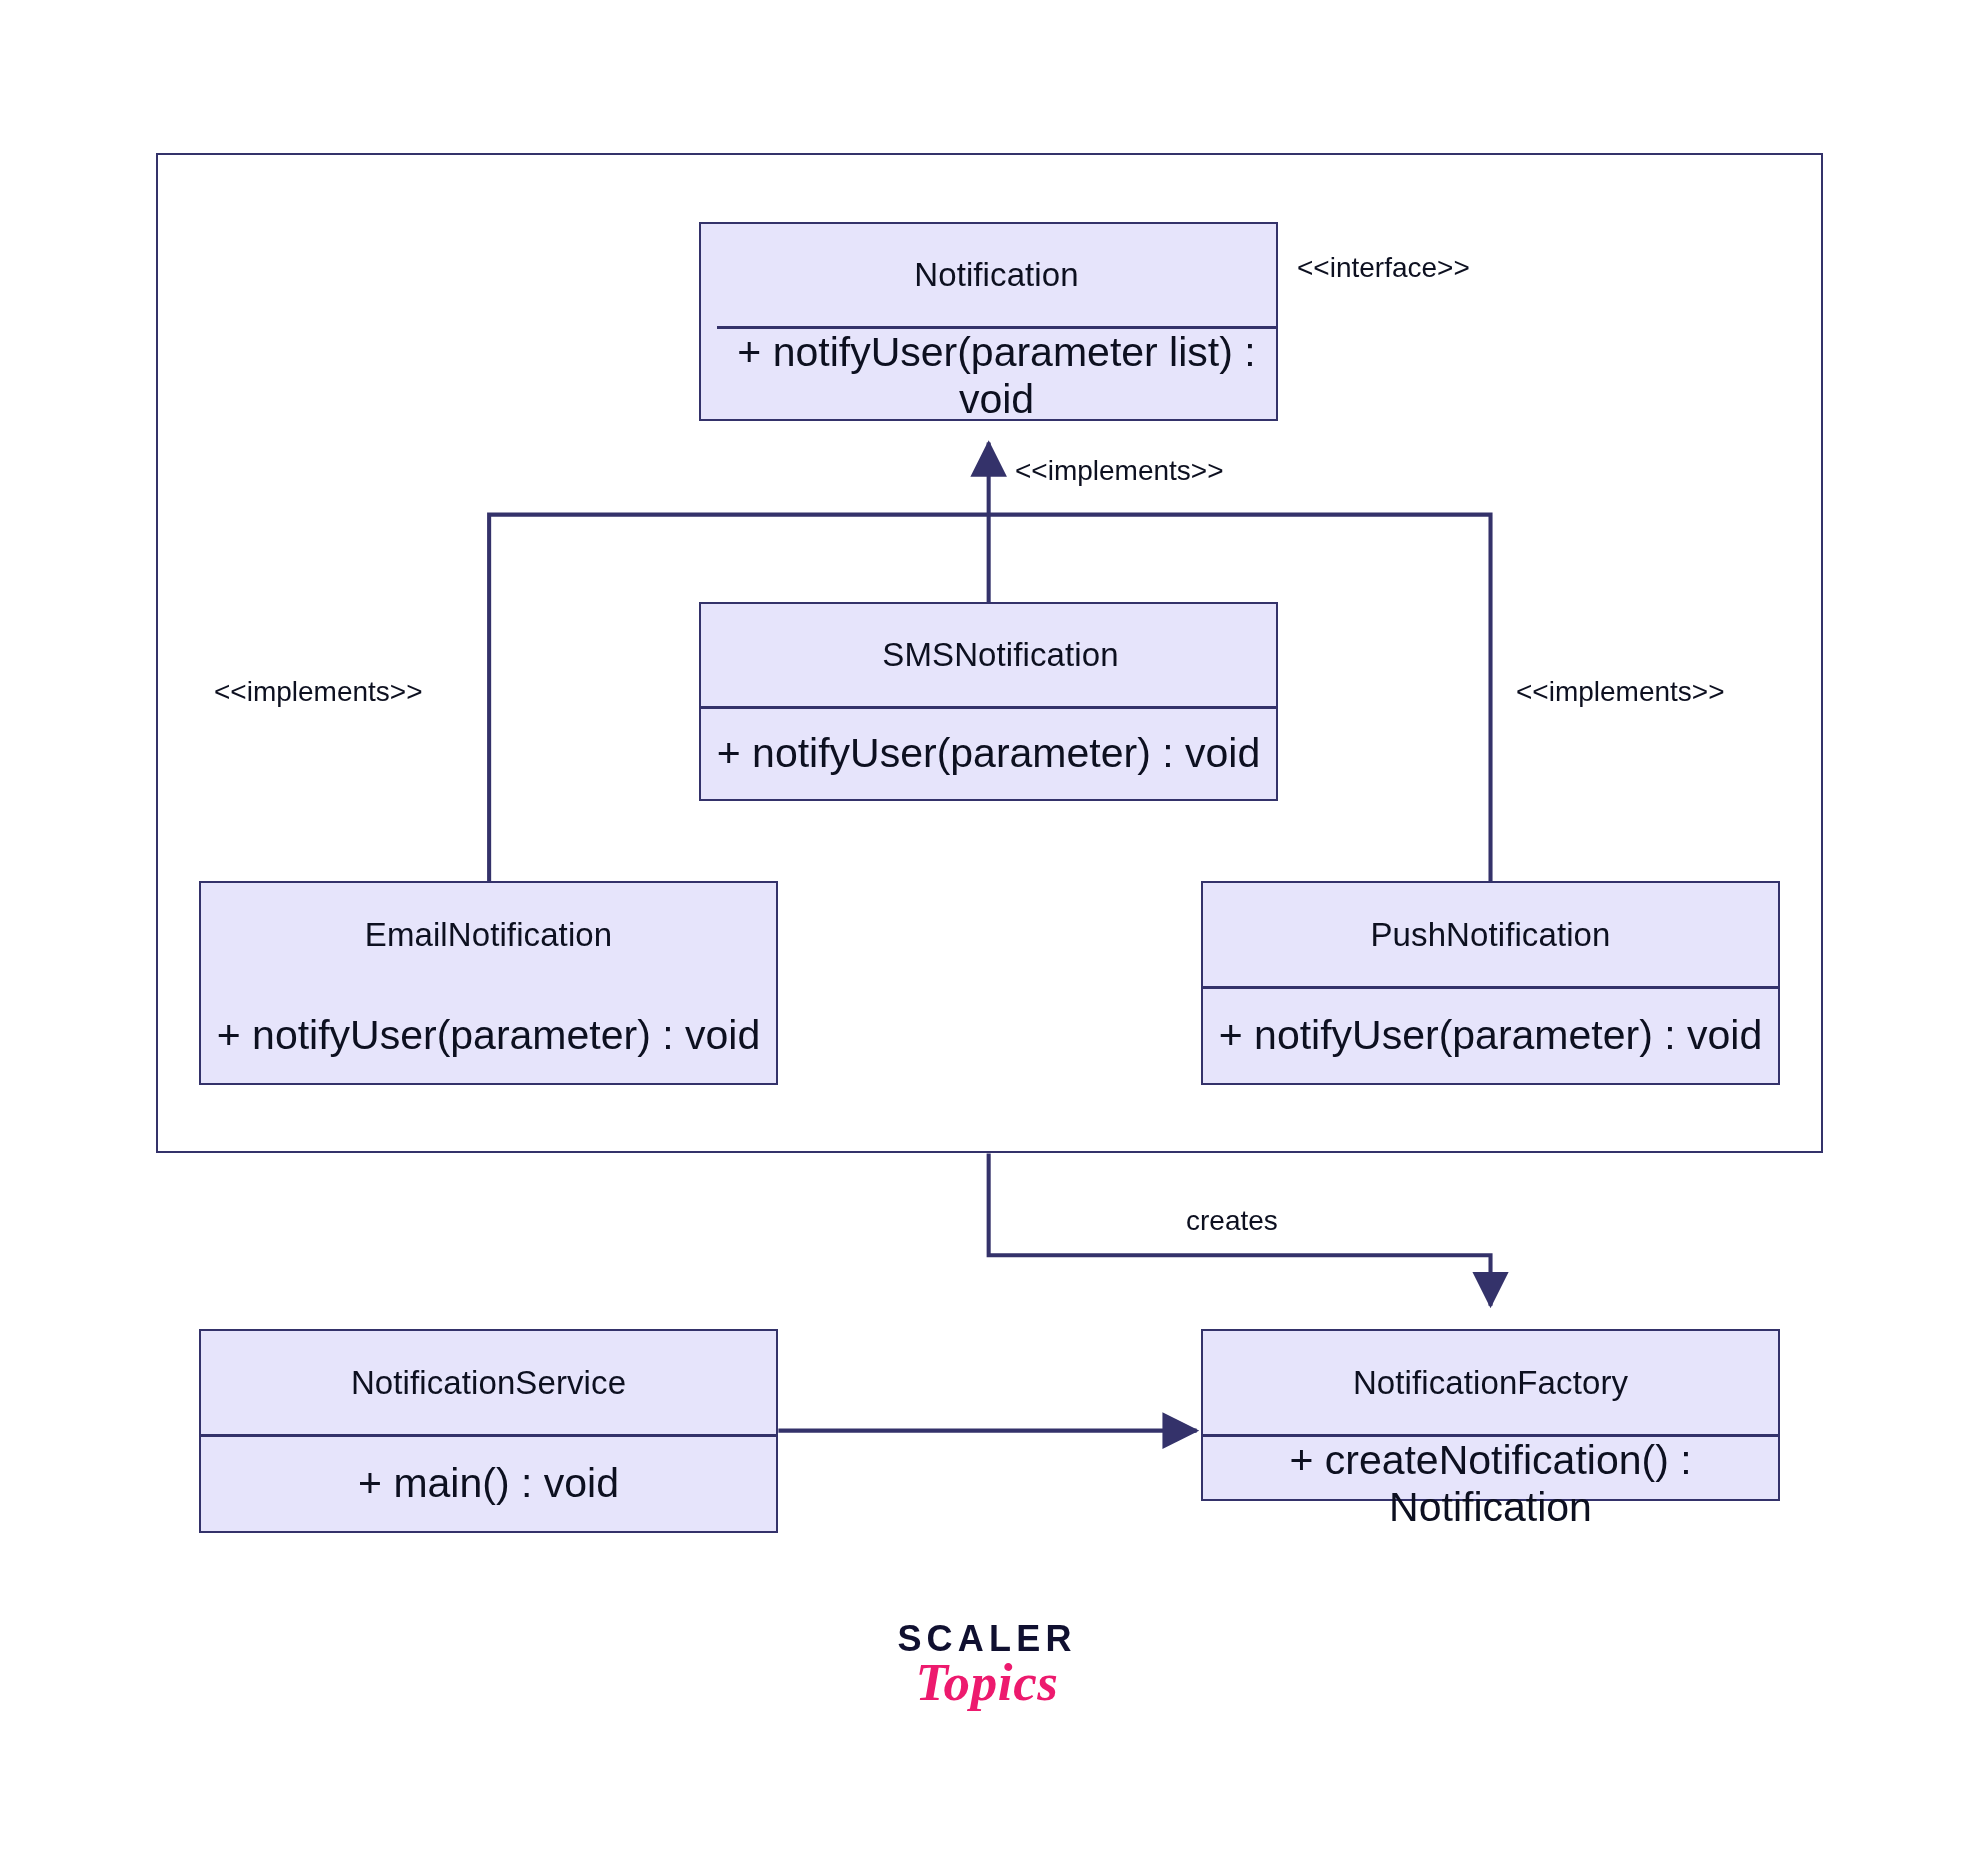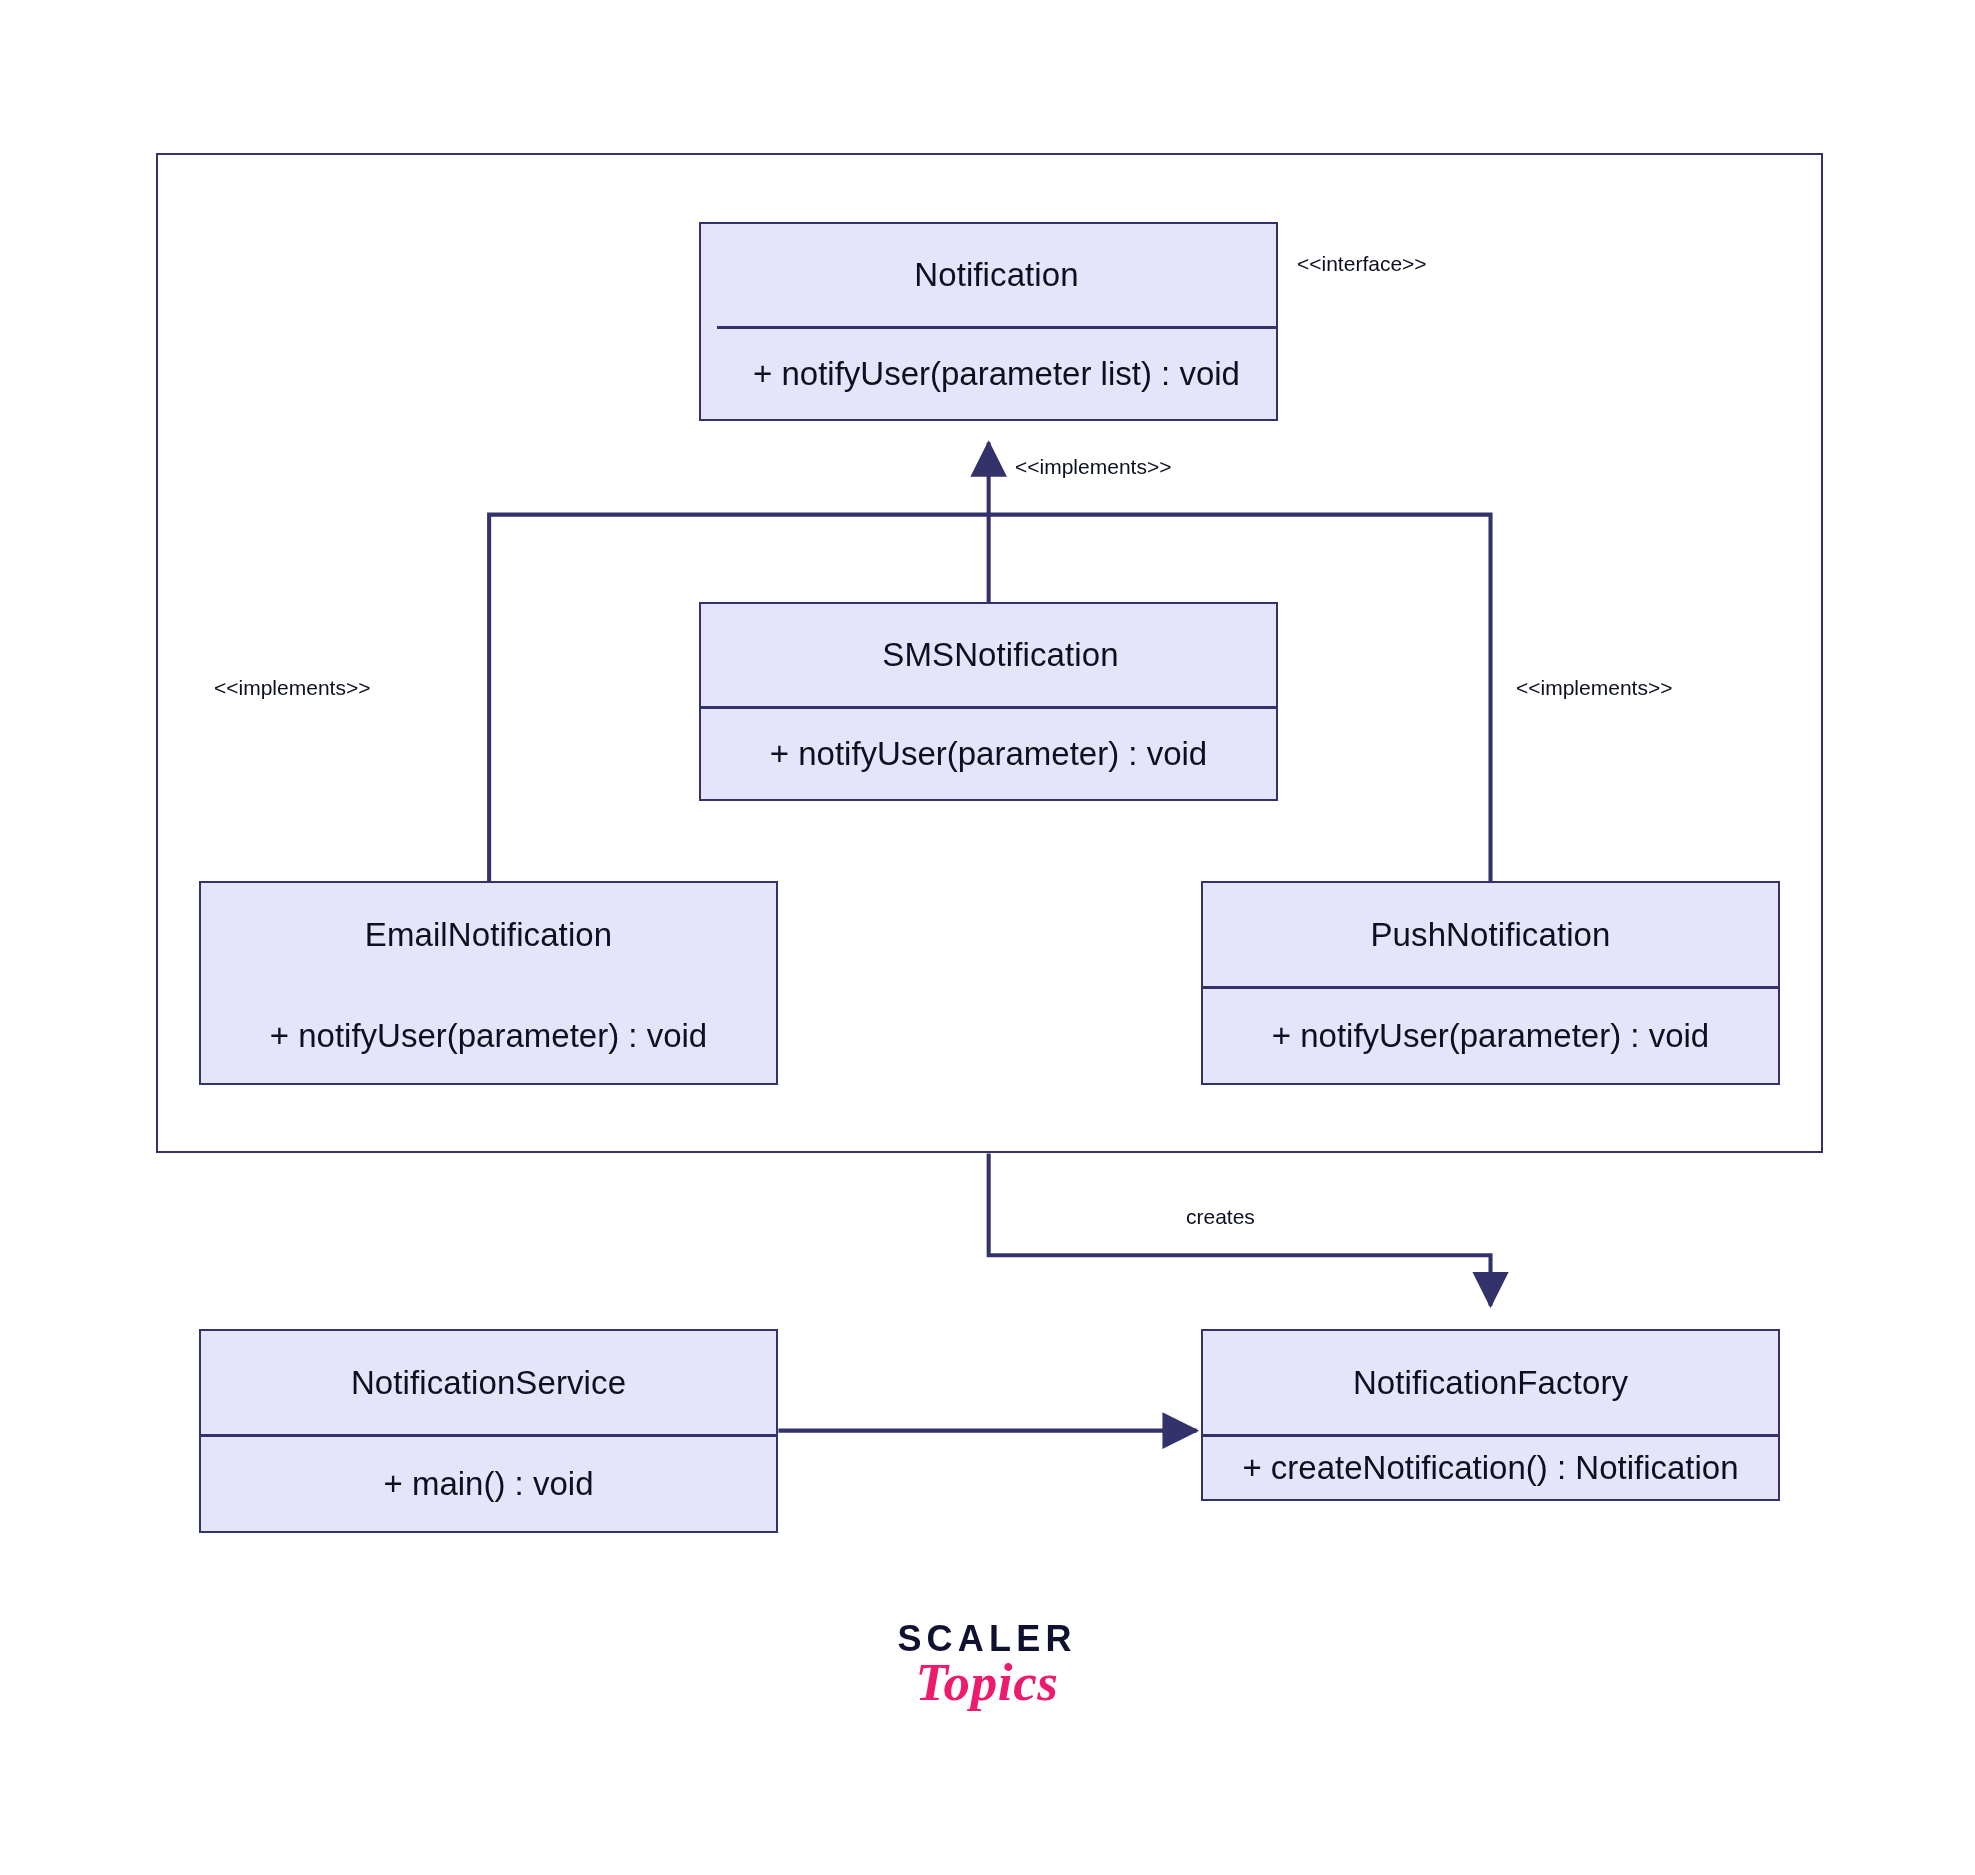--- a/index.html
+++ b/index.html
@@ -51,30 +51,30 @@
     flex: 0 0 auto;
     height: 2.9px;
     background: #34326a;
   }
   .uml-members {
     flex: 1 1 auto;
     display: flex;
     align-items: center;
     justify-content: center;
     color: #0d1020;
-    font-size: 33px;
+    font-size: 41px;
     text-align: center;
     border-radius: 10px;
   }
 
   
   .edge-label {
     position: absolute;
     color: #0d1020;
-    font-size: 21px;
+    font-size: 28px;
     white-space: nowrap;
   }
 
   
   .package-frame {
     position: absolute;
     box-sizing: border-box;
     border: 2.9px solid #34326a;
     background: transparent;
   }

